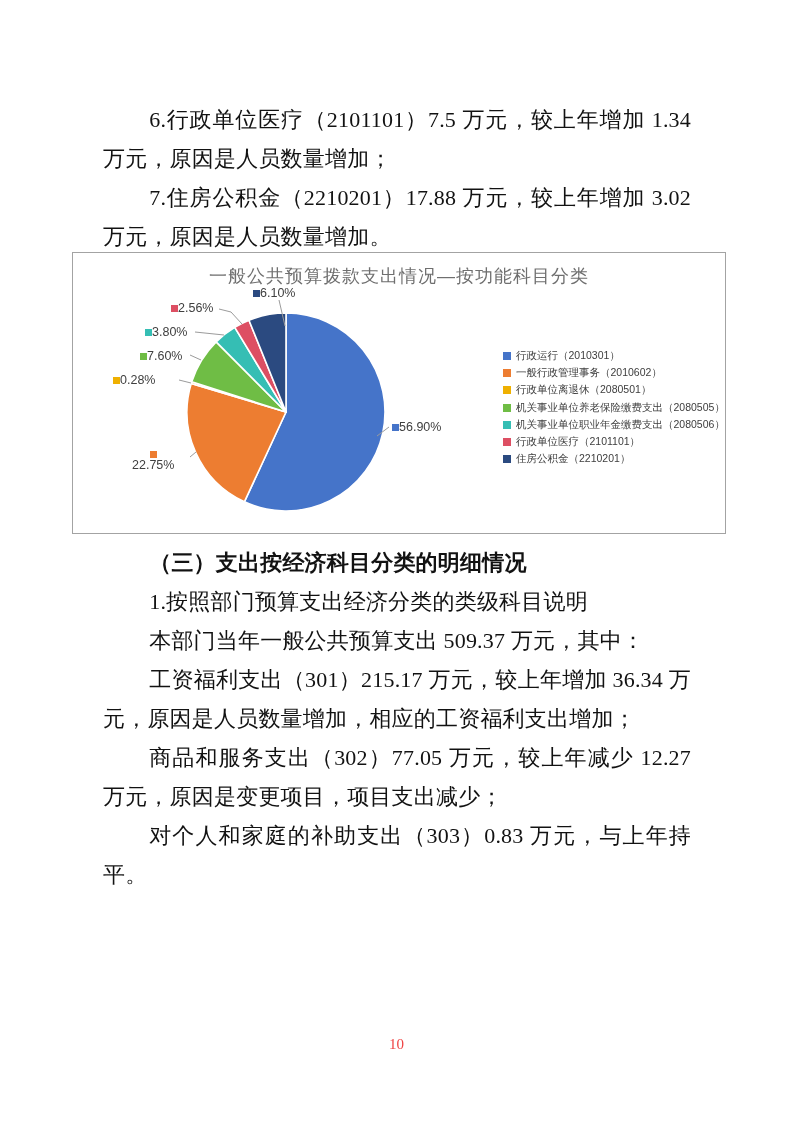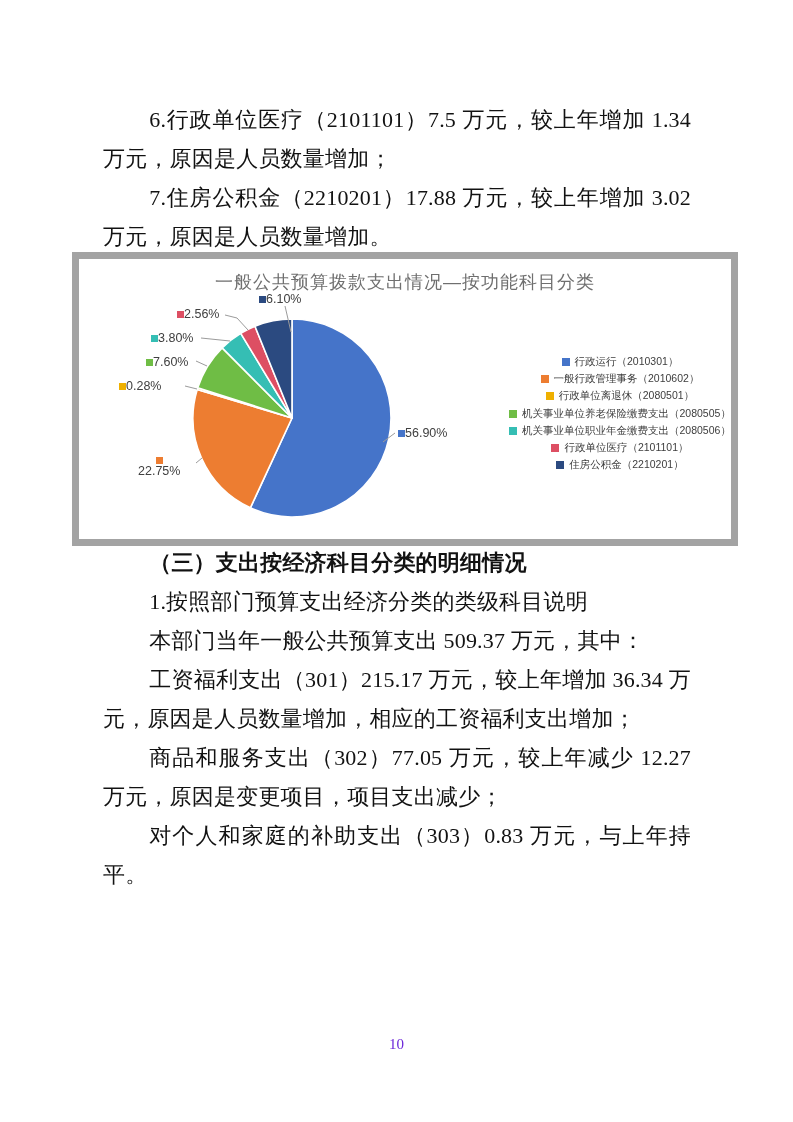--- a/index.html
+++ b/index.html
@@ -12,39 +12,39 @@
   .textblock p{
     margin:0;font-size:22px;line-height:39px;text-indent:2.1em;
     text-align:justify;letter-spacing:0.2px;
   }
   .tb-top{top:100px;}
   .tb-bottom{top:543px;}
   .tb-bottom p.heading{font-weight:bold;}
   
   .chartbox{
     position:absolute;left:72px;top:252px;width:652px;height:280px;
-    border:7px solid #a3a3a3;background:#ffffff;
+    border:1px solid #a3a3a3;background:#ffffff;
     font-family:"Liberation Sans","DejaVu Sans",sans-serif;
   }
   .chart-title{
     position:absolute;top:11px;left:0;width:100%;text-align:center;
     font-size:18px;color:#6f6f6f;letter-spacing:1px;white-space:nowrap;
   }
   .chart-svg{position:absolute;left:0;top:0;}
   .pie-label{
     position:absolute;display:flex;align-items:center;
     font-size:12.5px;color:#404040;white-space:nowrap;
   }
   .pie-label .sq{width:7px;height:7px;flex:none;}
   .legend{position:absolute;left:430px;top:94px;}
-  .legend-row{display:flex;align-items:center;height:17.3px;font-size:10.5px;color:#3d3d3d;white-space:nowrap;justify-content:center;}
+  .legend-row{display:flex;align-items:center;height:17.3px;font-size:10.5px;color:#3d3d3d;white-space:nowrap;}
   .legend-row .sq{width:8px;height:8px;margin-right:5px;flex:none;}
   .page-number{
     position:absolute;left:0;top:1036px;width:100%;text-align:center;
-    font-size:15px;color:#6d28d9;
+    font-size:15px;color:#ef4444;
   }
 </style>
 </head>
 <body>
 
 <div class="page">
 
   <div class="textblock tb-top">
     <p>6.行政单位医疗（2101101）7.5 万元，较上年增加 1.34 万元，原因是人员数量增加；</p>
     <p>7.住房公积金（2210201）17.88 万元，较上年增加 3.02 万元，原因是人员数量增加。</p>

